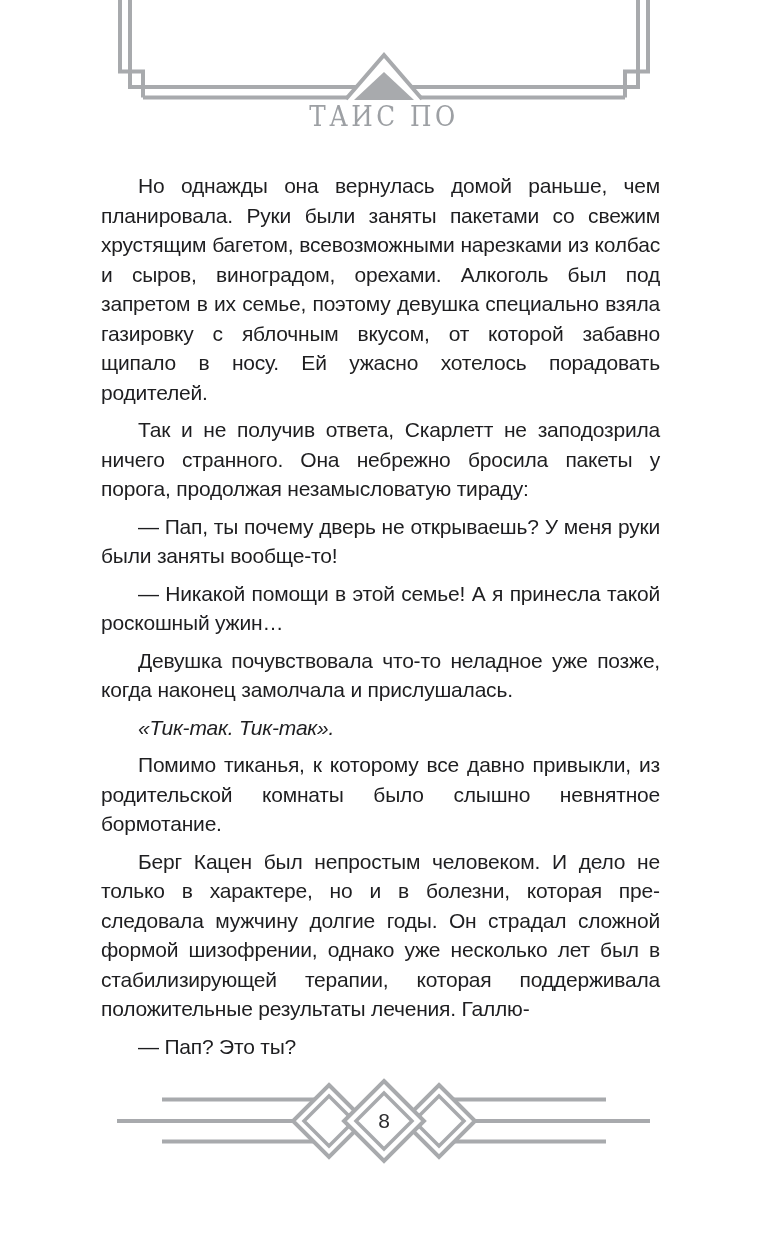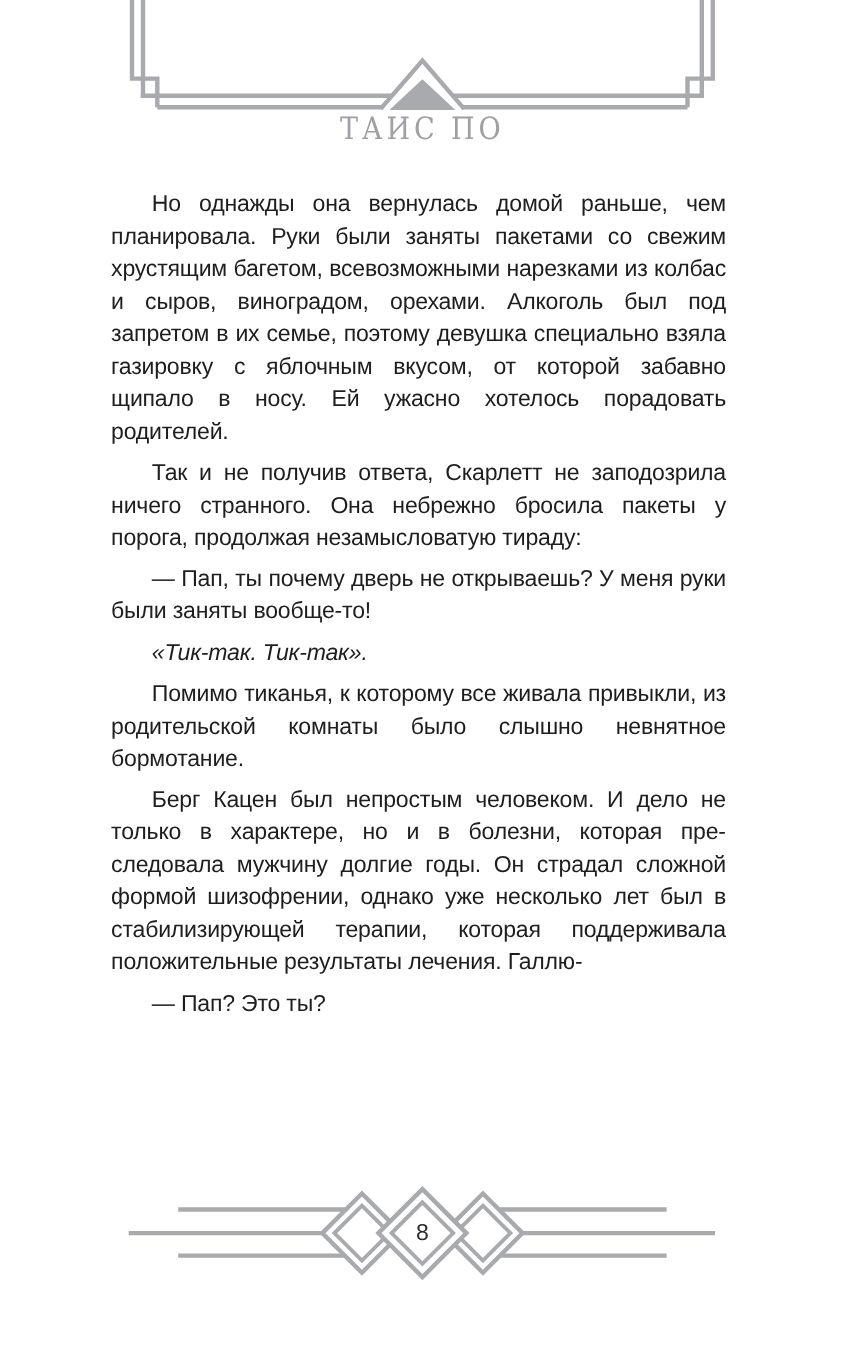--- a/index.html
+++ b/index.html
@@ -68,22 +68,24 @@
 
     <path class="orn-fill" d="M384 72 L414 100 H354 Z"></path>
   </svg>
 
   <div class="author">ТАИС ПО</div>
 
   <main class="text-block">
     <p>Но однажды она вернулась домой раньше, чем планировала. Руки были заняты пакетами со све­жим хрустящим багетом, всевозможными нарезками из колбас и сыров, виноградом, орехами. Алкоголь был под запретом в их семье, поэтому девушка спе­циально взяла газировку с яблочным вкусом, от ко­торой забавно щипало в носу. Ей ужасно хотелось по­радовать родителей.</p>
     <p>Так и не получив ответа, Скарлетт не заподозри­ла ничего странного. Она небрежно бросила пакеты у порога, продолжая незамысловатую тираду:</p>
     <p>— Пап, ты почему дверь не открываешь? У меня руки были заняты вообще-то!</p>
+    <p>— Никакой помощи в этой семье! А я принесла та­кой роскошный ужин…</p>
+    <p>Девушка почувствовала что-то неладное уже поз­же, когда наконец замолчала и прислушалась.</p>
     <p class="italic">«Тик-так. Тик-так».</p>
-    <p>Помимо тиканья, к которому все живала привыкли, из родительской комнаты было слышно невнятное бормотание.</p>
+    <p>Помимо тиканья, к которому все давно привыкли, из родительской комнаты было слышно невнятное бормотание.</p>
     <p>Берг Кацен был непростым человеком. И дело не только в характере, но и в болезни, которая пре­следовала мужчину долгие годы. Он страдал слож­ной формой шизофрении, однако уже несколько лет был в стабилизирующей терапии, которая поддер­живала положительные результаты лечения. Галлю-</p>
     <p>— Пап? Это ты?</p>
   </main>
 
   <svg class="footer-ornament" width="768" height="120" viewBox="0 0 768 120" aria-hidden="true">
     <g>
       <path class="orn-thin" d="M162 39.5 H314"></path>
       <path class="orn-thin" d="M454 39.5 H606"></path>
       <path class="orn-thin" d="M117 61 H650"></path>
       <path class="orn-thin" d="M162 81.5 H314"></path>

